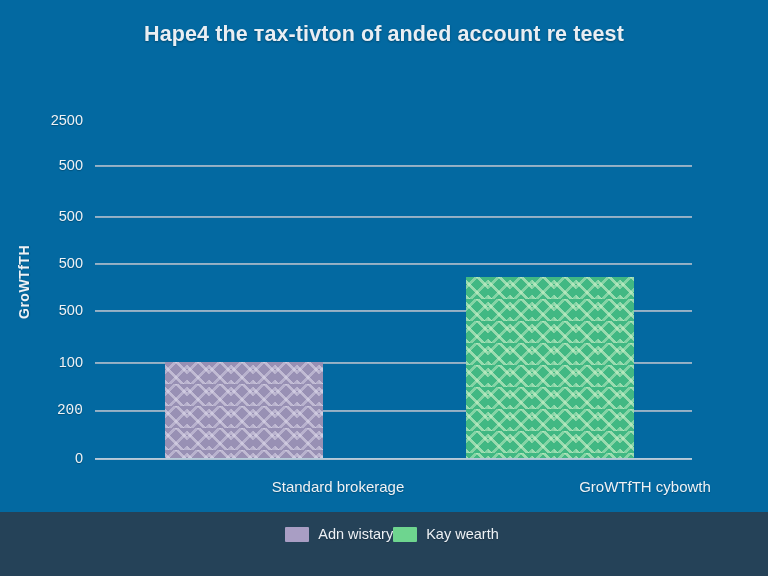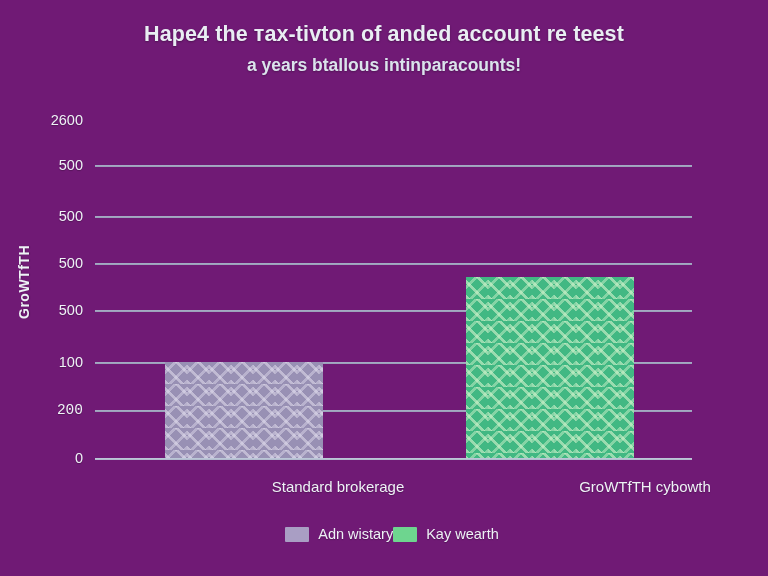--- a/index.html
+++ b/index.html
@@ -12,22 +12,22 @@
     height: 576px;
     overflow: hidden;
     background: #254258;
     font-family: "Liberation Sans", sans-serif;
     -webkit-font-smoothing: antialiased;
   }
 
   #chart-root {
     position: relative;
     width: 768px;
-    height: 576px;
-    background: #701a75;
+    height: 512px;
+    background: #0369a1;
   }
 
   
   .title-block {
     position: absolute;
     left: 0;
     top: 22px;
     width: 768px;
     text-align: center;
     pointer-events: none;
@@ -174,34 +174,33 @@
     text-shadow: 0 1px 1px rgba(0,0,0,0.25);
   }
 </style>
 </head>
 <body>
 
 <div id="chart-root">
 
   <div class="title-block">
     <div class="chart-title">Hape4 the тax-tivton of anded account re teest</div>
-    <div class="chart-subtitle">a years btallous intinparacounts!</div>
   </div>
 
   <div class="yaxis-title">GroWTfTH</div>
 
   <div class="plot-area" id="plot-area">
       <div class="gridline" style="top: 55px;"></div>
       <div class="gridline" style="top: 106px;"></div>
       <div class="gridline" style="top: 153px;"></div>
       <div class="gridline" style="top: 200px;"></div>
       <div class="gridline" style="top: 252px;"></div>
       <div class="gridline" style="top: 300px;"></div>
       <div class="gridline baseline" style="top: 348px;"></div>
-      <div class="ytick" style="top: 10px;">2600</div>
+      <div class="ytick" style="top: 10px;">2500</div>
       <div class="ytick" style="top: 55px;">500</div>
       <div class="ytick" style="top: 106px;">500</div>
       <div class="ytick" style="top: 153px;">500</div>
       <div class="ytick" style="top: 200px;">500</div>
       <div class="ytick" style="top: 252px;">100</div>
       <div class="ytick" style="top: 300px; font-family: Liberation Mono, monospace;">200</div>
       <div class="ytick" style="top: 348px;">0</div>
       <div class="bar bar-purple" style="left: 70px; width: 158px; height: 96px;"></div>
       <div class="bar bar-green" style="left: 371px; width: 168px; height: 181px;"></div>
     </div>

